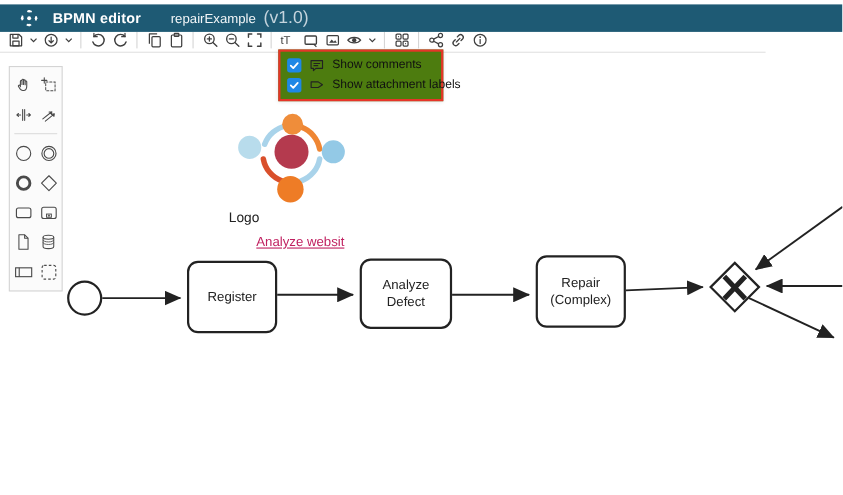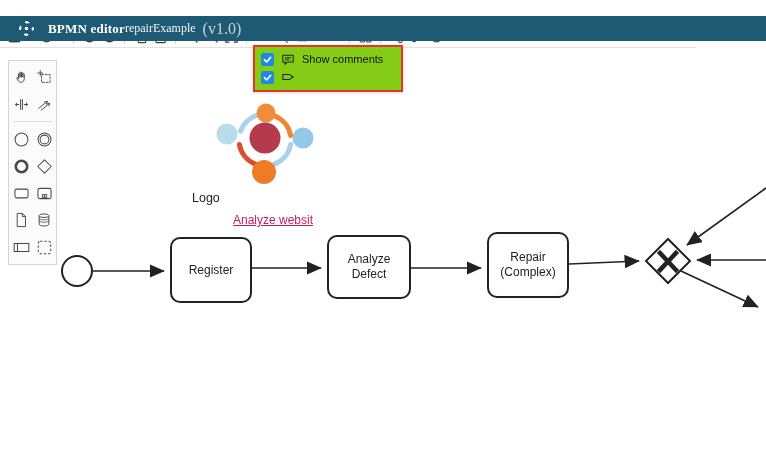--- a/index.html
+++ b/index.html
@@ -1,25 +1,25 @@
 <!DOCTYPE html>
 <html><head>
 <meta charset="utf-8">
 <style>
   * { margin:0; padding:0; box-sizing:border-box; }
   html,body { width:766px; height:450px; overflow:hidden; }
   body { font-family:"Liberation Sans", sans-serif; background:#fff; }
   #app { position:relative; width:766px; height:450px; background:#fff; overflow:hidden; }
 
   
-  .header { position:absolute; top:16px; left:0; width:766px; height:25px;
-    background:#1e5a74; display:flex; align-items:center; z-index:30;font-family:Liberation Serif, serif; }
+  .header { position:absolute; top:4px; left:0; width:766px; height:25px;
+    background:#1e5a74; display:flex; align-items:center; z-index:30; }
   .header .app-logo { margin-left:18px; width:17px; height:17px; display:flex; align-items:center; justify-content:center; }
   .header .app-title { color:#fff; font-weight:bold; font-size:13px; margin-left:13px; letter-spacing:.2px; }
-  .header .file-name { color:#f2f6f8; font-size:12px; }
+  .header .file-name { color:#f2f6f8; font-size:12px; margin-left:27px; }
   .header .file-version { color:#c4d4dd; font-size:16px; margin-left:7px; }
 
   
   .toolbar { position:absolute; top:25px; left:0; width:696px; height:23px;
     background:#fff; border-bottom:1px solid #e2e2e2; display:flex; align-items:center;
     padding-left:4px; z-index:25; }
   .tbtn { height:20px; min-width:20px; display:flex; align-items:center; justify-content:center;
     background:none; border:none; padding:0 2px; cursor:pointer; }
   .tbtn svg { display:block; }
   .tchev { min-width:12px; padding:0; }
@@ -27,31 +27,31 @@
 
   
   .palette { position:absolute; left:8px; top:60px; width:49px; background:#fbfbfb;
     border:1px solid #d4d4d4; z-index:20; padding:4px 1px 5px; }
   .palette-grid { display:grid; grid-template-columns:23px 23px; justify-content:center; row-gap:3px; }
   .ptool { width:23px; height:24px; display:flex; align-items:center; justify-content:center; cursor:pointer; }
   .psep { height:1px; background:#ddd; margin:5px 3px; }
 
   
   .vis-menu { position:absolute; left:253px; top:45px; width:150px;
-    background:#84cc16; border:2px solid #e53528; z-index:40;
+    background:#4d7c0f; border:2px solid #e53528; z-index:40;
     padding:3px 6px 4px; box-shadow:0 1px 4px rgba(0,0,0,.12); }
   .vis-row { display:flex; align-items:center; height:18px; cursor:pointer; }
   .vis-check { width:13px; height:13px; background:#1e88e5; border-radius:2.5px;
     display:flex; align-items:center; justify-content:center; flex:0 0 13px; }
   .vis-ico { margin-left:7px; display:flex; align-items:center; flex:0 0 15px; }
   .vis-label { margin-left:6px; font-size:11px; color:#111; white-space:nowrap; }
 
   
   .canvas-svg { position:absolute; left:0; top:0; z-index:1; }
-  .logo-caption { position:absolute; left:192px; top:191px; font-size:12.5px; color:#222; z-index:2; }
+  .logo-caption { position:absolute; left:208px; top:191px; font-size:12.5px; color:#222; z-index:2; }
   .logo-link { position:absolute; left:233px; top:213px; font-size:12px; color:#c02060;
     text-decoration:underline; z-index:2; cursor:pointer; }
 </style>
 </head>
 <body>
 
 <div id="app">
 
   <svg class="canvas-svg" width="766" height="450" viewBox="0 0 766 450">
     <defs>
@@ -278,20 +278,21 @@
       <span class="vis-check">
         <svg width="9" height="9" viewBox="0 0 10 10">
             <path d="M1.5 5.2 L4 7.7 L8.5 2.6" stroke="#fff" stroke-width="1.8" fill="none" stroke-linecap="round" stroke-linejoin="round"></path>
           </svg>
       </span>
       <span class="vis-ico">
         <svg width="14" height="12" viewBox="0 0 16 14" stroke="#222" fill="none" stroke-width="1.2" stroke-linejoin="round">
           <path d="M2 4 H9.5 L14 7 L9.5 10 H2 Z" rx="1"></path>
         </svg>
       </span>
+      <span class="vis-label">Show attachment labels</span>
     </div>
   </div>
 
   <div class="palette">
     <div class="palette-grid">
       <div class="ptool">
         <svg width="17" height="17" viewBox="0 0 26 26" stroke="#4a4a4a" fill="none" stroke-width="1.5" stroke-linecap="round" stroke-linejoin="round">
           <path d="M8.5 15 V7.5 a1.1 1.1 0 0 1 2.2 0 V12 M10.7 12 V5.8 a1.1 1.1 0 0 1 2.2 0 V12 M12.9 12 V6.6 a1.1 1.1 0 0 1 2.2 0 V12.2 M15.1 12.2 V8.2 a1.1 1.1 0 0 1 2.2 0 V14.5 c0 3.4 -1.9 5.8 -4.4 5.8 h-1.2 c-1.5 0 -2.7 -0.8 -3.7 -2.2 L5.9 14.8 a1.2 1.2 0 0 1 1.9 -1.5 L8.5 14.3"></path>
         </svg>
       </div>

